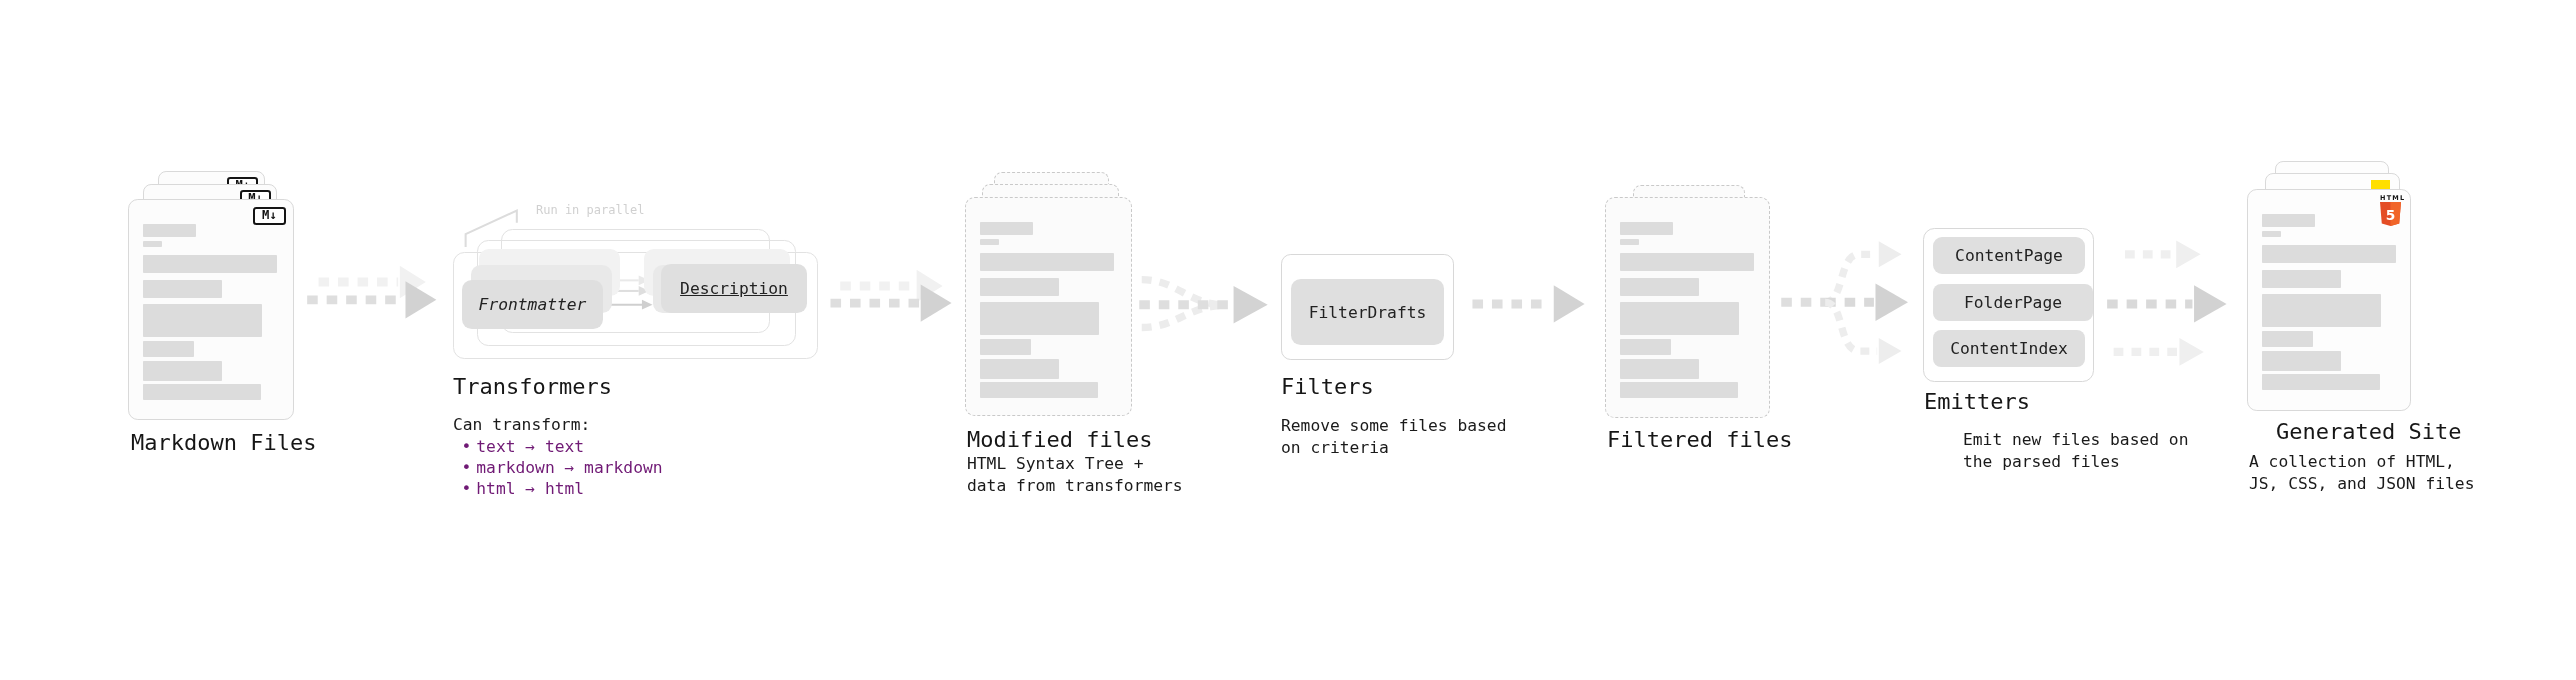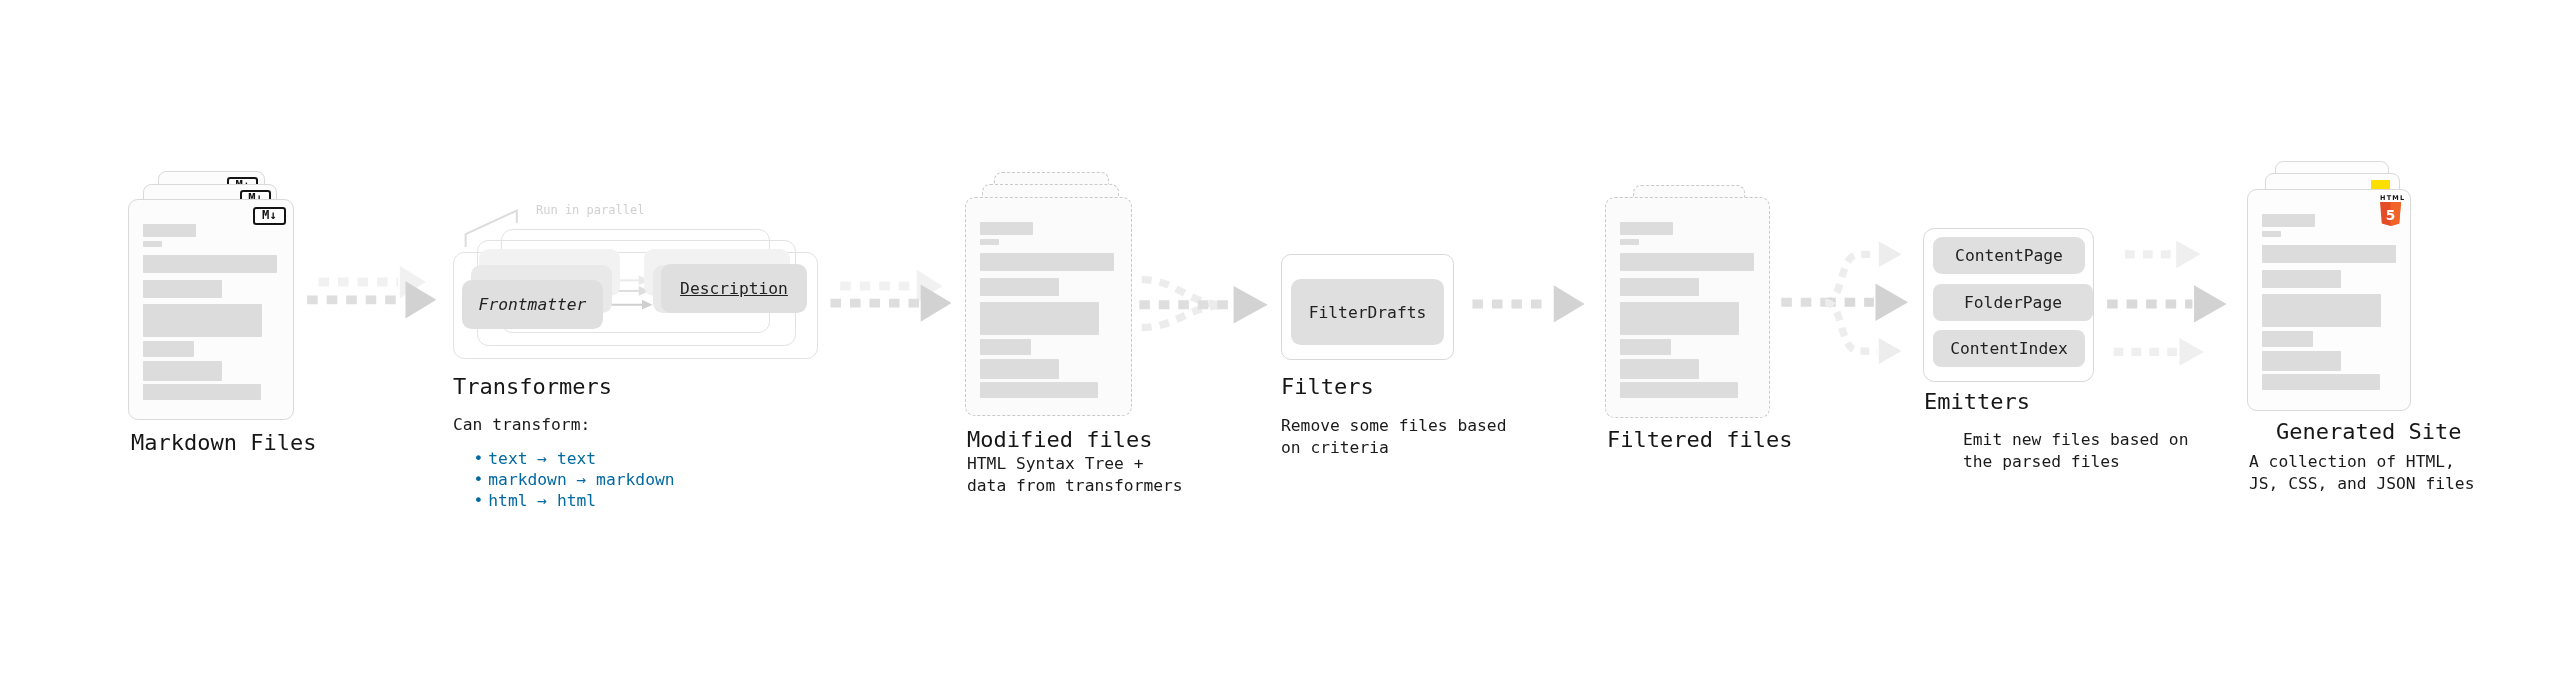--- a/index.html
+++ b/index.html
@@ -40,22 +40,22 @@
   .obox { position:absolute; border:1.6px solid #e2e2e2; border-radius:11.4px;
           box-sizing:border-box; background:transparent; }
   .obox.strong { border-color:#d8d8d8; background:#ffffff; }
 
   .mdbadge { position:absolute; background:#ffffff; border:2.4px solid #141414; border-radius:3.3px;
              font-weight:bold; font-size:12.2px; line-height:12.2px; color:#141414;
              display:flex; align-items:center; justify-content:center; box-sizing:border-box; }
 
   .callout-text { position:absolute; font-size:12px; color:#d0d0d0; white-space:nowrap; }
 
-  ul.bullets { position:absolute; list-style:none; margin:12px; padding:0;
-               font-size:16.3px; line-height:21px; color:#0369a1; }
+  ul.bullets { position:absolute; list-style:none; margin:0; padding:0;
+               font-size:16.3px; line-height:21px; color:#701a75; }
   ul.bullets li { position:relative; padding-left:16.3px; white-space:nowrap; }
   ul.bullets li::before { content:"•"; position:absolute; left:1.6px; }
 
   
   .css-badge { position:absolute; top:11px; right:6.5px; width:16.3px; text-align:right; }
   .css-badge .t { display:block; font-family:"DejaVu Sans","Liberation Sans",sans-serif;
                   font-size:7.3px; line-height:7.3px; font-weight:bold; letter-spacing:0.4px; color:#101010; }
   .css-badge .bar { height:3.3px; background:#2e6af0; margin-top:0.8px; border-radius:0.8px; }
   .js-badge { position:absolute; top:5.7px; right:9px; width:18.7px; height:10.6px; background:#ffdf00; }
   .html5-badge { position:absolute; top:4.9px; right:9px; width:21px; text-align:center; }

